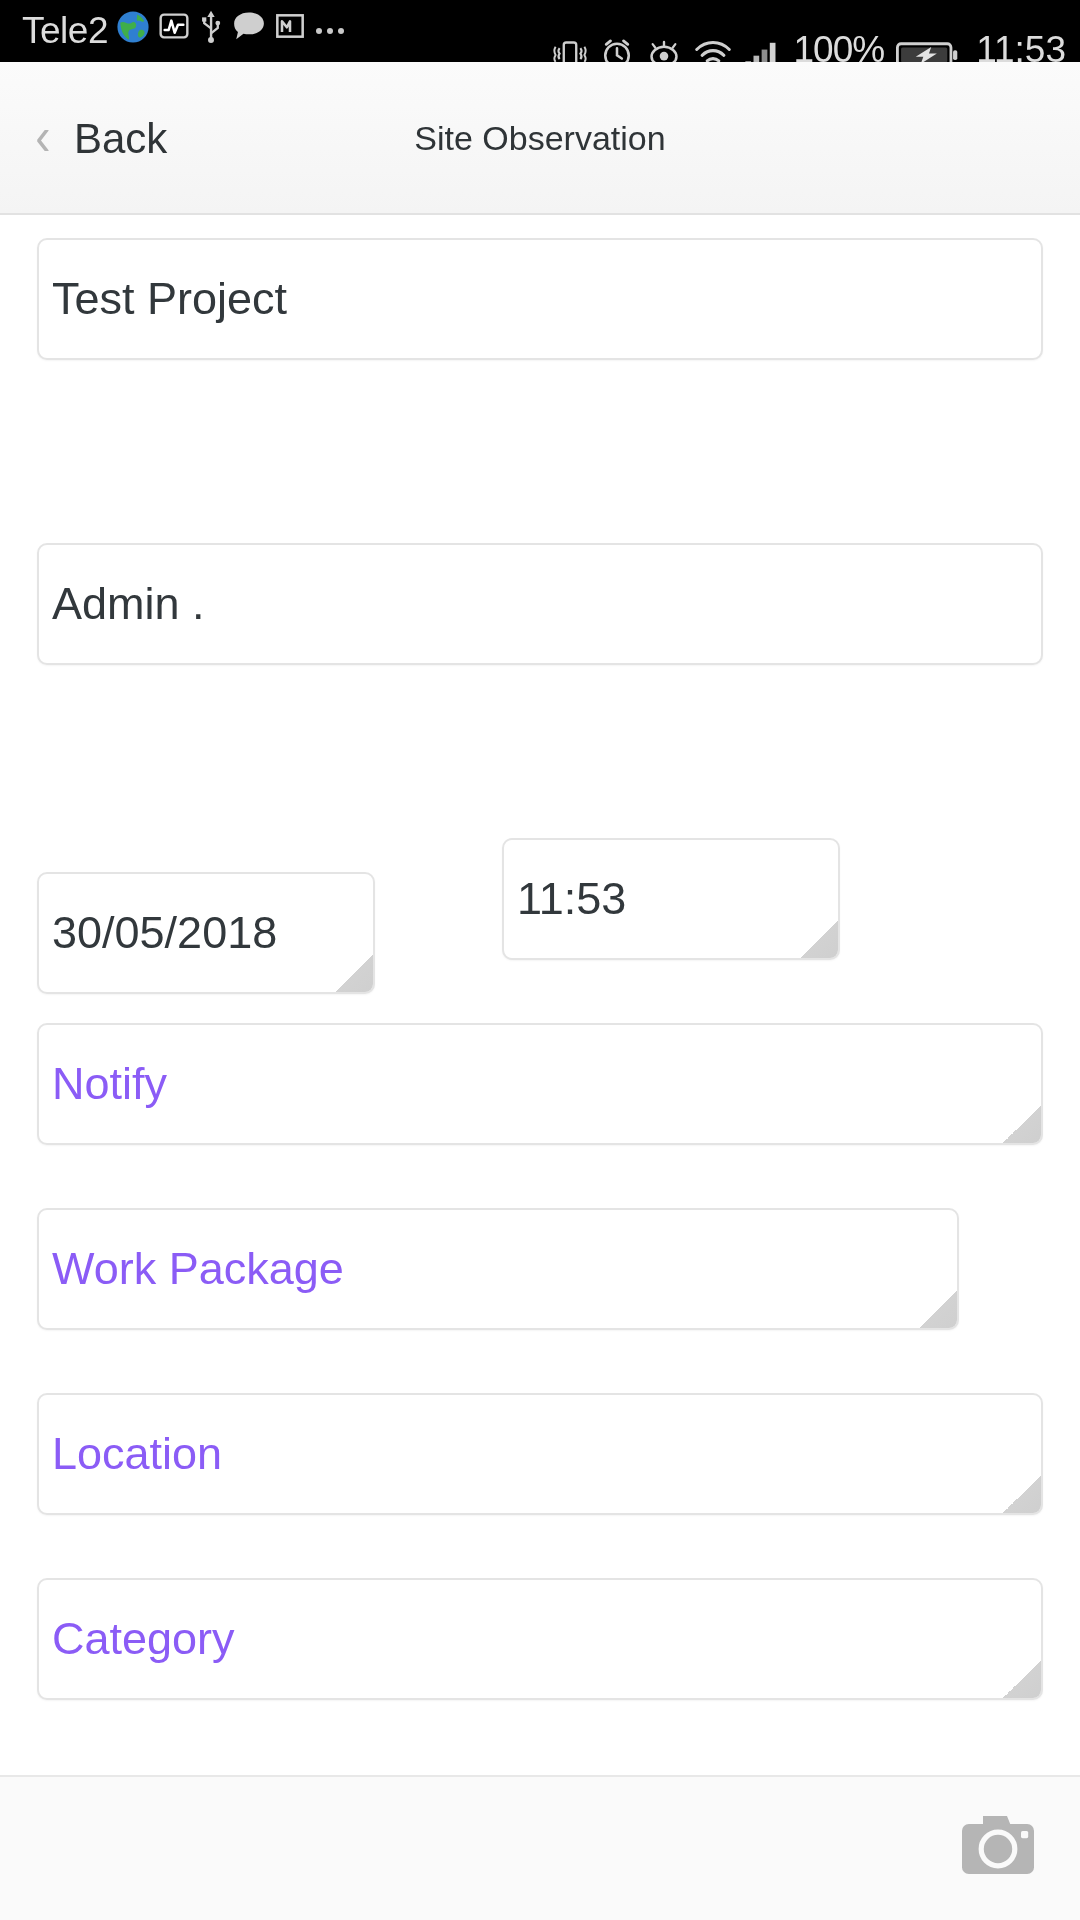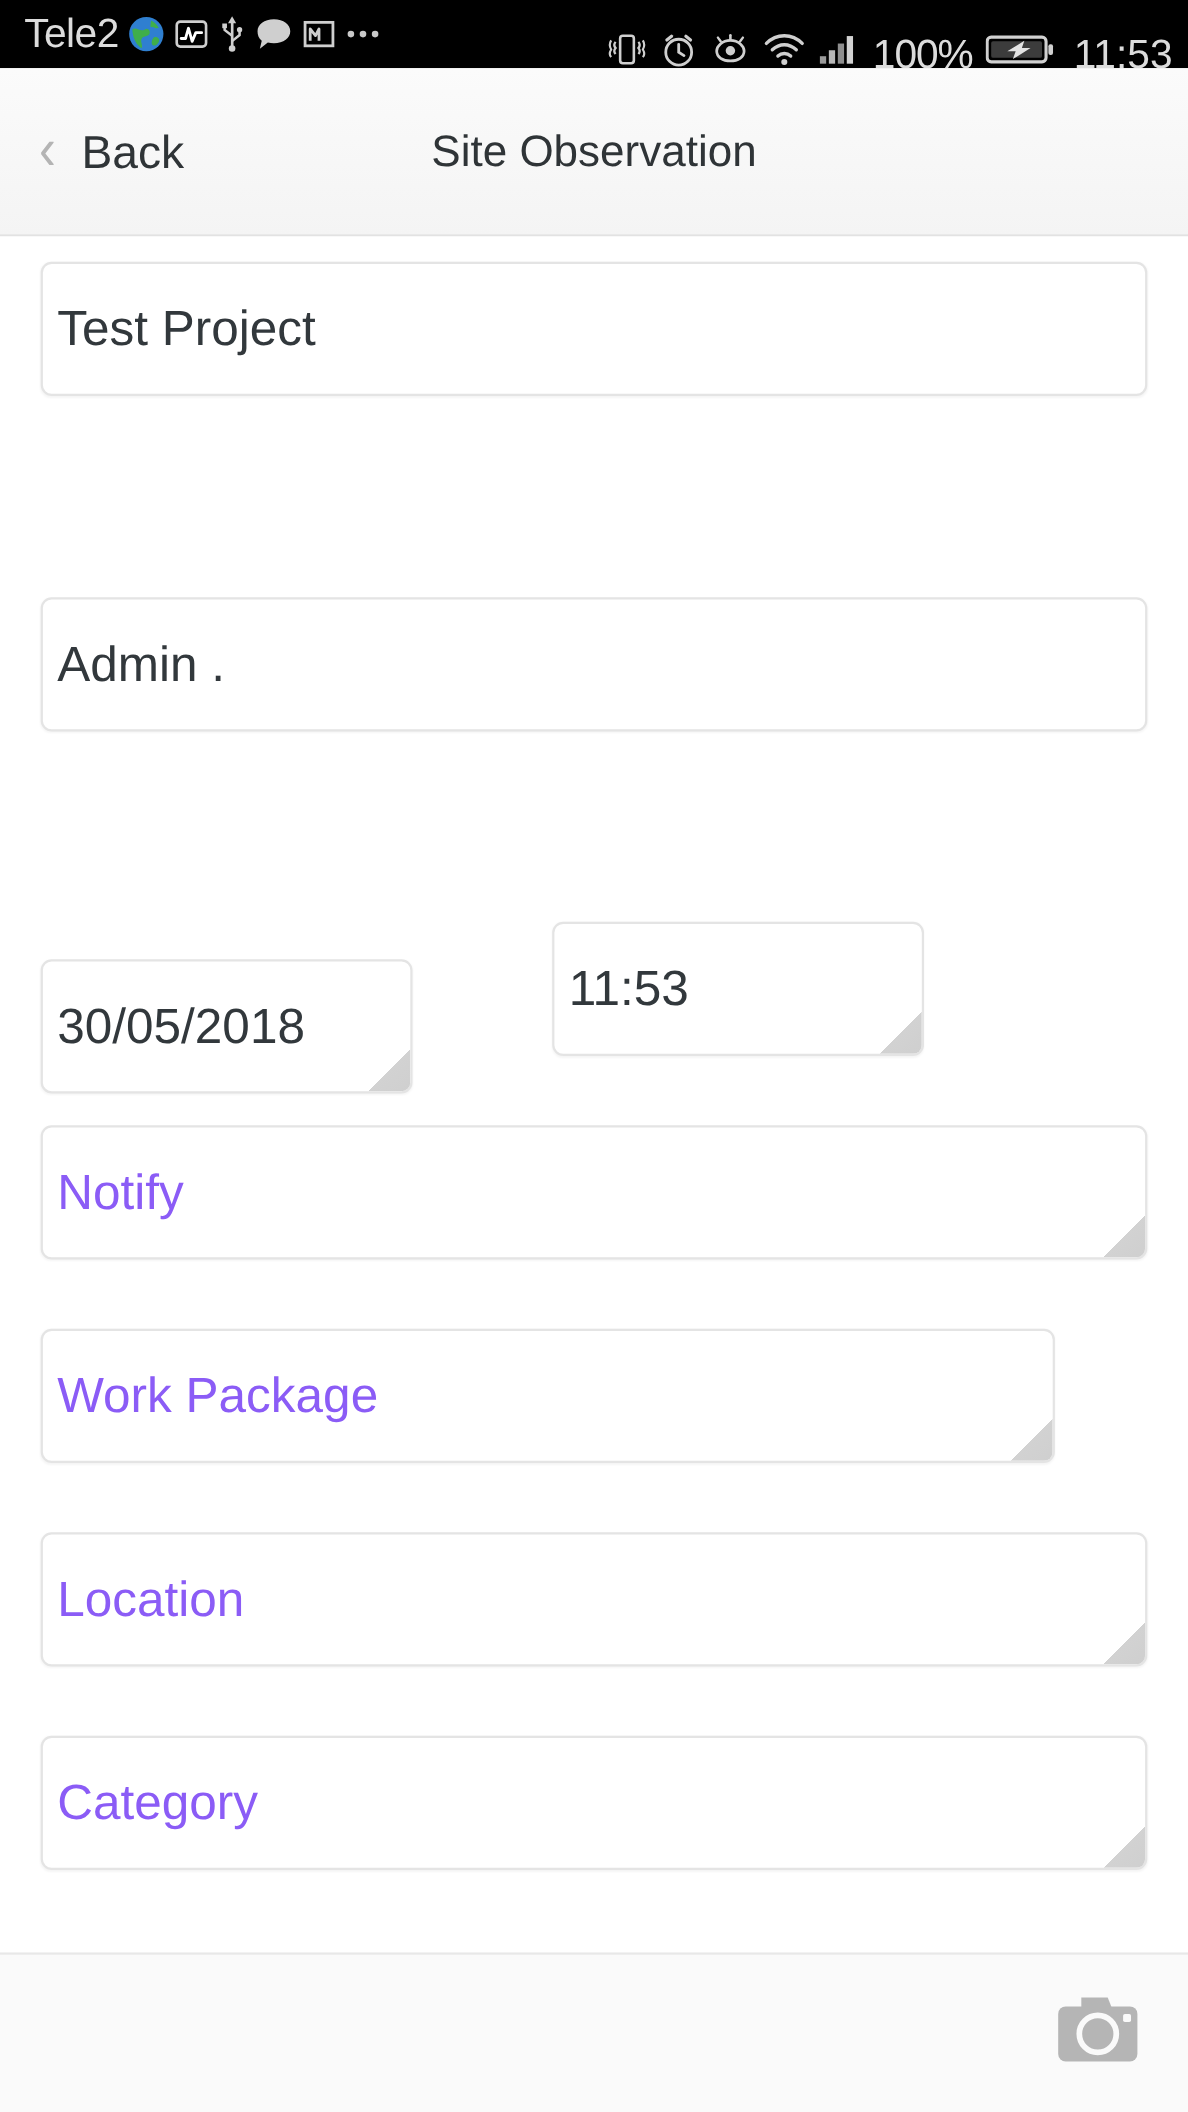--- a/index.html
+++ b/index.html
@@ -11,22 +11,22 @@
   }
   #app { position:relative; width:1080px; height:1920px; background:#ffffff; }
 
   
   .statusbar {
     position:absolute; top:0; left:0; width:1080px; height:62px;
     background:#000000; color:#d8d8d8;
     display:flex; align-items:center;
     padding:0 14px 0 22px;
   }
-  .sb-left { display:flex; align-items:center; gap:8px; flex:0 0 auto; }
-  .sb-right { display:flex; align-items:flex-start; gap:12px; margin-left:auto;margin-top:37px; }
+  .sb-left { display:flex; gap:8px; flex:0 0 auto; }
+  .sb-right { display:flex; align-items:flex-end; gap:12px; margin-left:auto;margin-top:37px; }
   .carrier { font-size:37px; letter-spacing:-0.5px; color:#dcdcdc; }
   .sb-ico { display:block; }
   .sb-time { font-size:37px; color:#dcdcdc; margin-left:6px; letter-spacing:0px; }
   .sb-pct { font-size:37px; color:#dcdcdc; letter-spacing:-1px; }
   .dots { display:flex; gap:5px; align-items:center; margin-left:2px; }
   .dots i { width:6px; height:6px; border-radius:50%; background:#c9c9c9; display:block; }
 
   
   .navbar {
     position:absolute; top:62px; left:0; width:1080px; height:153px;
@@ -36,21 +36,21 @@
   .back-btn {
     position:absolute; left:18px; top:0; height:153px;
     display:flex; align-items:center; gap:22px; padding:0 16px;
   }
   .chev { font-size:54px; color:#b4b4b4; line-height:1; font-weight:400;
           transform:scaleX(0.85); display:block; margin-top:-6px; }
   .back-label { font-size:42px; color:#2f3437; }
   .nav-title {
     position:absolute; left:0; top:0; width:1080px; height:153px;
     display:flex; align-items:center; justify-content:center;
-    font-size:40px; color:#2f3437; pointer-events:none;
+    font-size:34px; color:#2f3437; pointer-events:none;
   }
 
   
   .content { position:absolute; top:215px; left:0; width:1080px; height:1560px; background:#ffffff; }
 
   .field {
     position:absolute;
     background:#ffffff;
     border:2px solid #e4e4e4;
     border-radius:10px;

